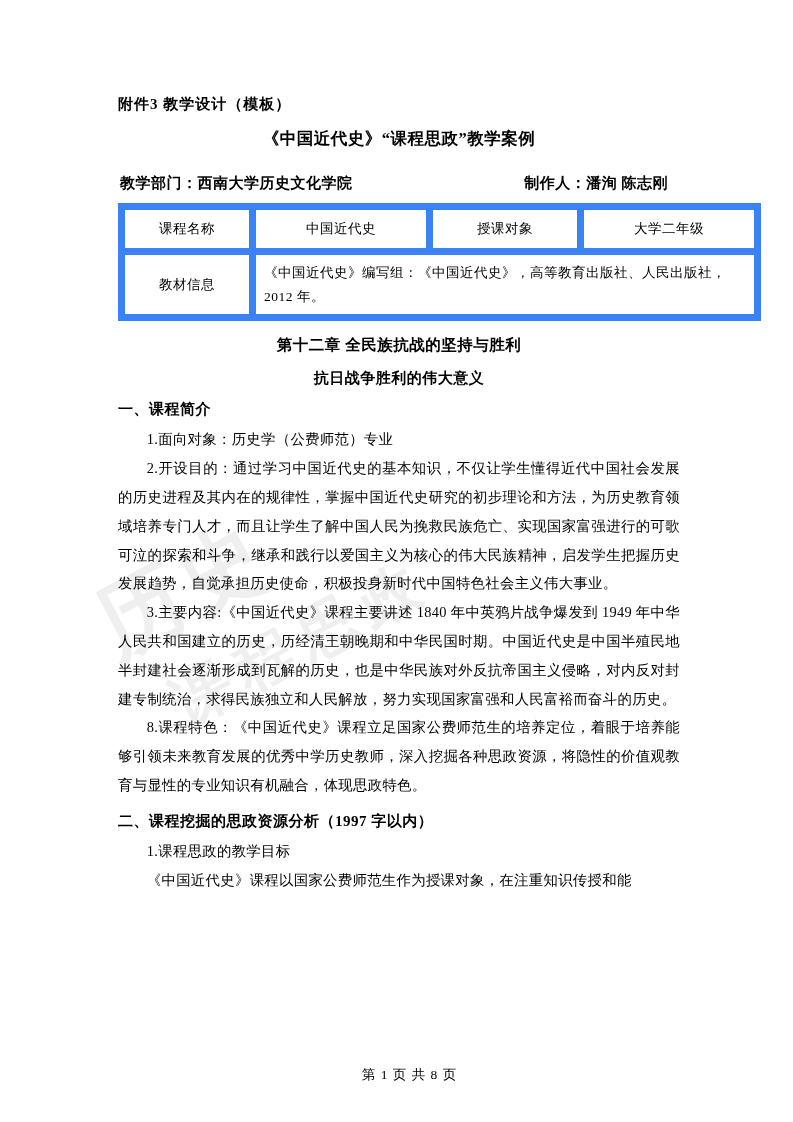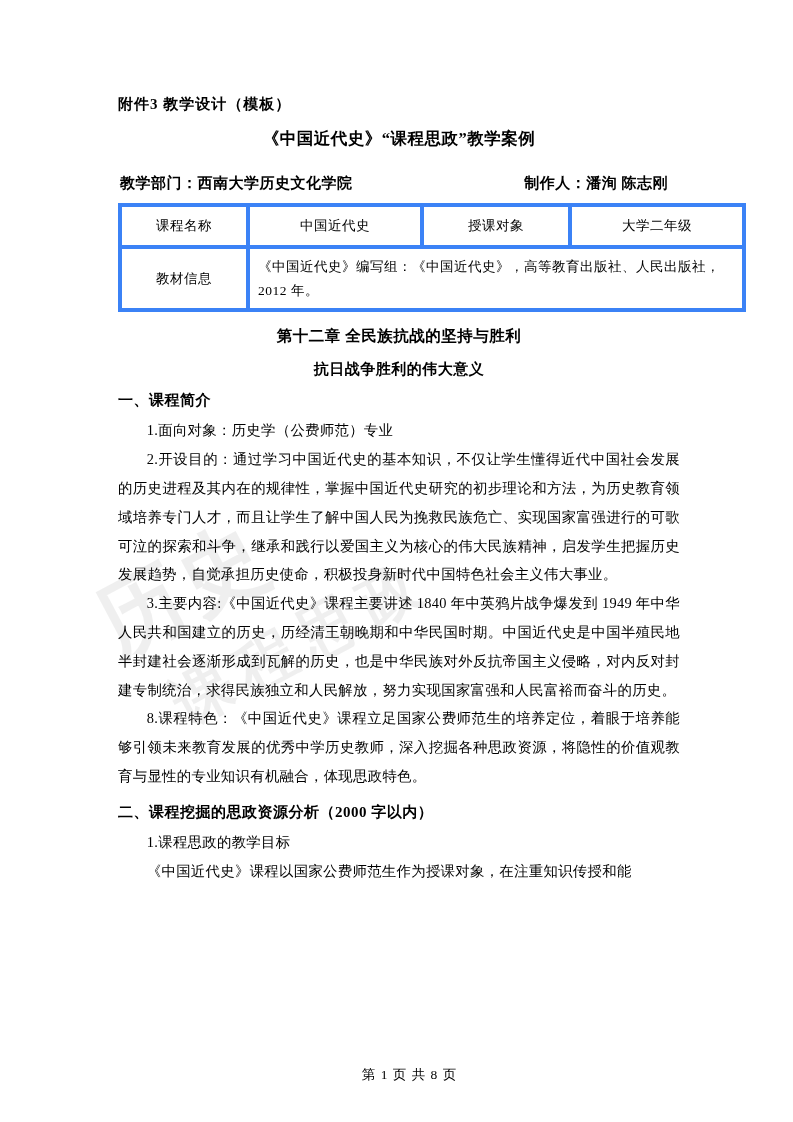--- a/index.html
+++ b/index.html
@@ -83,21 +83,21 @@
   .meta-left { letter-spacing: 0.5px; }
   .meta-right { letter-spacing: 0.5px; padding-right: 10px; }
 
   table.info {
     border-collapse: collapse;
     width: 100%;
     font-size: 13.5px;
     table-layout: fixed;
   }
   table.info td {
-    border: 4px solid #3b82f6;
+    border: 7px solid #3b82f6;
     padding: 6px 6px;
     text-align: center;
     height: 26px;
     letter-spacing: 0.5px;
   }
   table.info td.label { width: 112px; }
   table.info td.val { width: 158px; }
   table.info td.label2 { width: 132px; }
   table.info td.val2 { width: 158px; }
   table.info td.wide {
@@ -184,20 +184,20 @@
 
     <div class="chapter-title">第十二章 全民族抗战的坚持与胜利</div>
     <div class="chapter-sub">抗日战争胜利的伟大意义</div>
 
     <div class="h-section">一、课程简介</div>
     <p class="body first">1.面向对象：历史学（公费师范）专业</p>
     <p class="body">2.开设目的：通过学习中国近代史的基本知识，不仅让学生懂得近代中国社会发展的历史进程及其内在的规律性，掌握中国近代史研究的初步理论和方法，为历史教育领域培养专门人才，而且让学生了解中国人民为挽救民族危亡、实现国家富强进行的可歌可泣的探索和斗争，继承和践行以爱国主义为核心的伟大民族精神，启发学生把握历史发展趋势，自觉承担历史使命，积极投身新时代中国特色社会主义伟大事业。</p>
     <p class="body">3.主要内容:《中国近代史》课程主要讲述 1840 年中英鸦片战争爆发到 1949 年中华人民共和国建立的历史，历经清王朝晚期和中华民国时期。中国近代史是中国半殖民地半封建社会逐渐形成到瓦解的历史，也是中华民族对外反抗帝国主义侵略，对内反对封建专制统治，求得民族独立和人民解放，努力实现国家富强和人民富裕而奋斗的历史。</p>
     <p class="body">8.课程特色：《中国近代史》课程立足国家公费师范生的培养定位，着眼于培养能够引领未来教育发展的优秀中学历史教师，深入挖掘各种思政资源，将隐性的价值观教育与显性的专业知识有机融合，体现思政特色。</p>
 
-    <div class="h-section">二、课程挖掘的思政资源分析（2000 字以内）</div>
+    <div class="h-section">二、课程挖掘的思政资源分析（1997 字以内）</div>
     <p class="body first">1.课程思政的教学目标</p>
     <p class="body">《中国近代史》课程以国家公费师范生作为授课对象，在注重知识传授和能</p>
 
   </div>
 
   <div class="footer layer">第 1 页 共 8 页</div>
 </div>
 
 </body></html>

